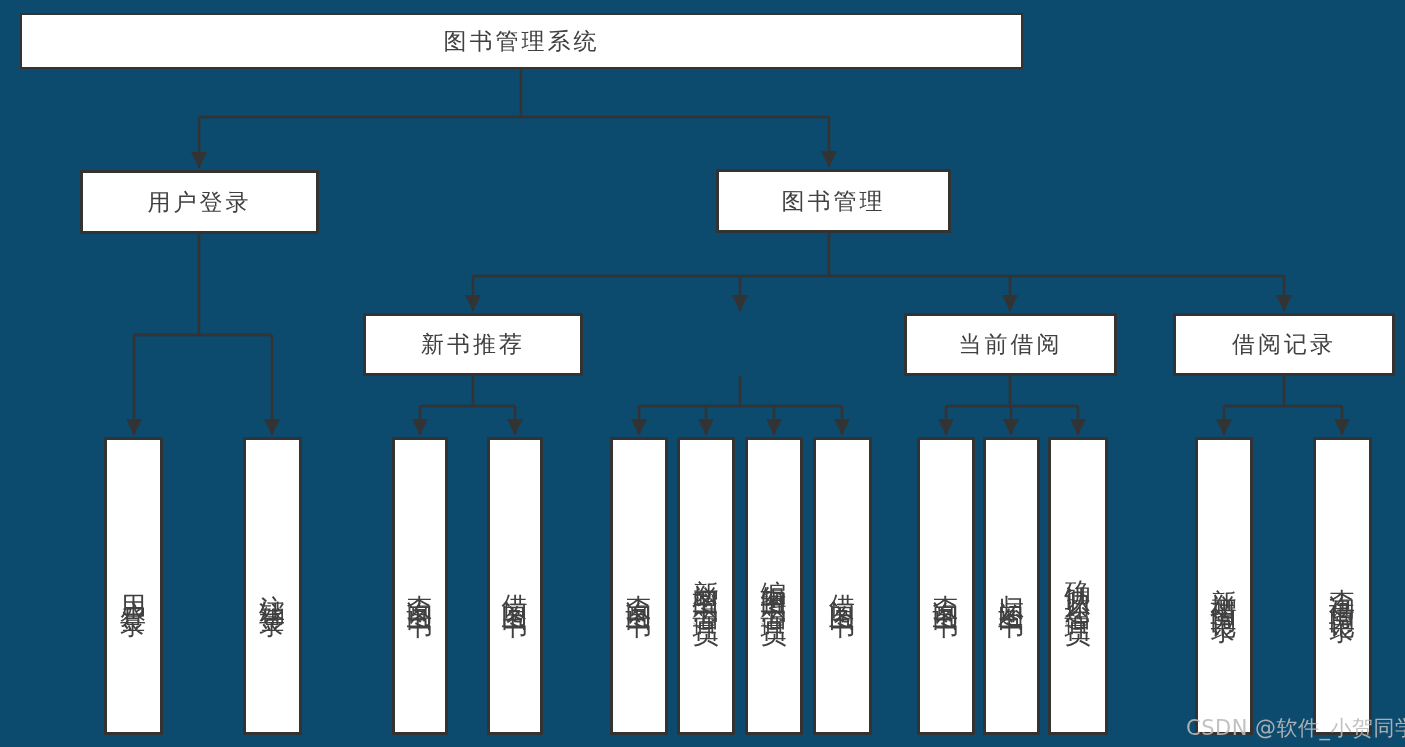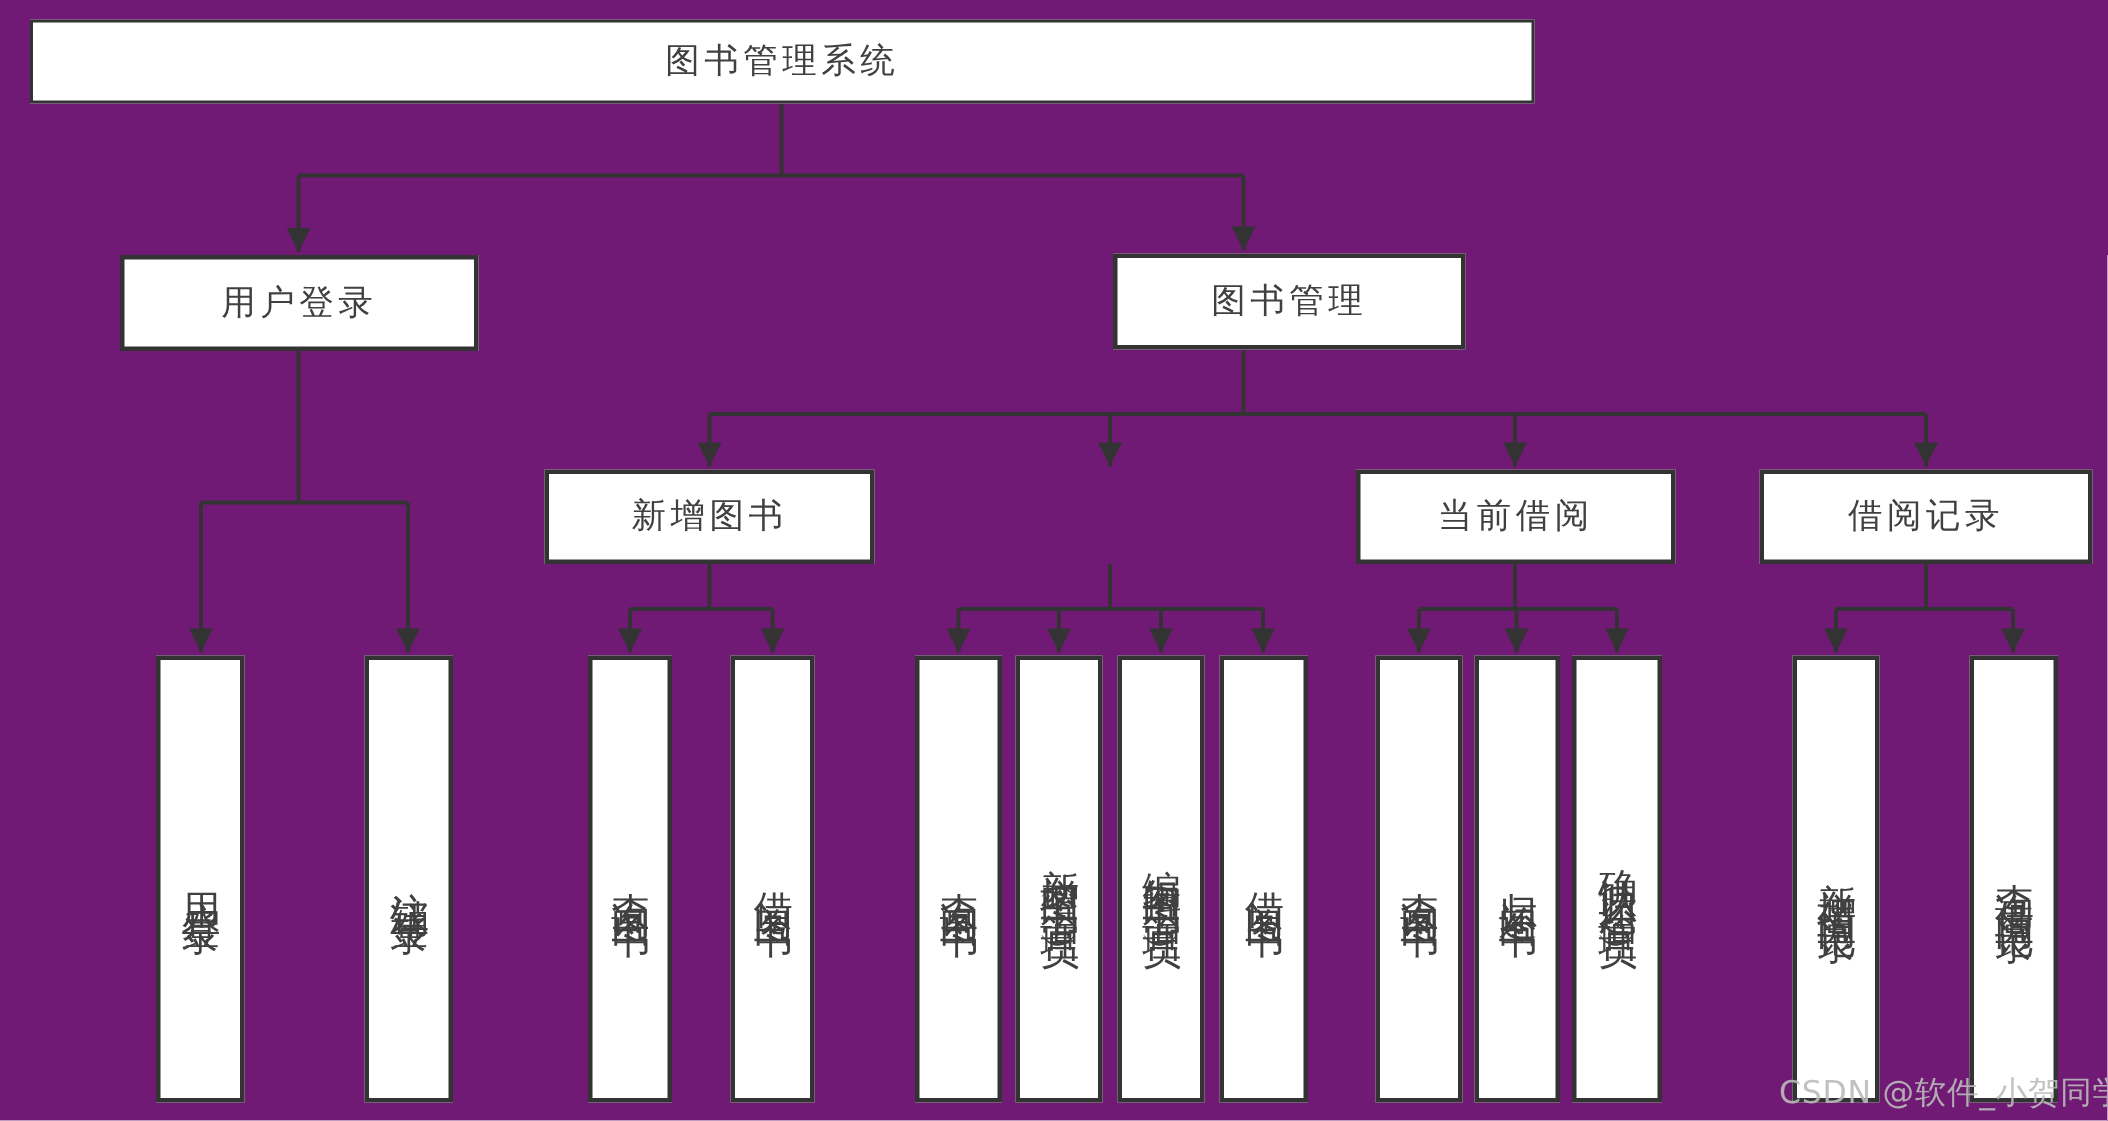--- a/index.html
+++ b/index.html
@@ -1,20 +1,20 @@
 <!DOCTYPE html>
 <html><head>
 <meta charset="utf-8">
 <style>
   html, body { margin: 0; padding: 0; background: #ffffff; }
   #stage {
     position: relative;
     width: 1405px;
     height: 747px;
-    background: #701a75;
+    background: #0c4a6e;
     overflow: hidden;
     font-family: "DejaVu Sans", "Liberation Sans", sans-serif;
   }
   #connectors {
     position: absolute;
     left: 0; top: 0;
     width: 1405px; height: 747px;
   }
   .node {
     position: absolute;
@@ -90,23 +90,23 @@
       <path d="M1011,406 V435" marker-end="url(#ah)"></path>
       <path d="M1078,406 V435" marker-end="url(#ah)"></path>
       <path d="M1224,406 V435" marker-end="url(#ah)"></path>
       <path d="M1342,406 V435" marker-end="url(#ah)"></path>
     </g>
   </svg>
 
   <div class="node h root" style="left:20px; top:13px; width:1003px; height:56px;">图书管理系统</div>
 
   <div class="node h" style="left:80px; top:170px; width:239px; height:64px;">用户登录</div>
-  <div class="node h" style="left:742px; top:169px; width:235px; height:64px;">图书管理</div>
+  <div class="node h" style="left:716px; top:169px; width:235px; height:64px;">图书管理</div>
 
-  <div class="node h" style="left:363px; top:313px; width:220px; height:63px;">新增图书</div>
+  <div class="node h" style="left:363px; top:313px; width:220px; height:63px;">新书推荐</div>
   <div class="node h" style="left:904px; top:313px; width:213px; height:63px;">当前借阅</div>
   <div class="node h" style="left:1173px; top:313px; width:222px; height:63px;">借阅记录</div>
 
   <div class="node v" style="left:104px; top:437px; width:59px; height:298px;">用户登录</div>
   <div class="node v" style="left:243px; top:437px; width:59px; height:298px;">注销登录</div>
 
   <div class="node v" style="left:392px; top:437px; width:56px; height:298px;">查询图书</div>
   <div class="node v" style="left:487px; top:437px; width:56px; height:298px;">借阅图书</div>
 
   <div class="node v" style="left:610px; top:437px; width:58px; height:298px;">查询图书</div>

